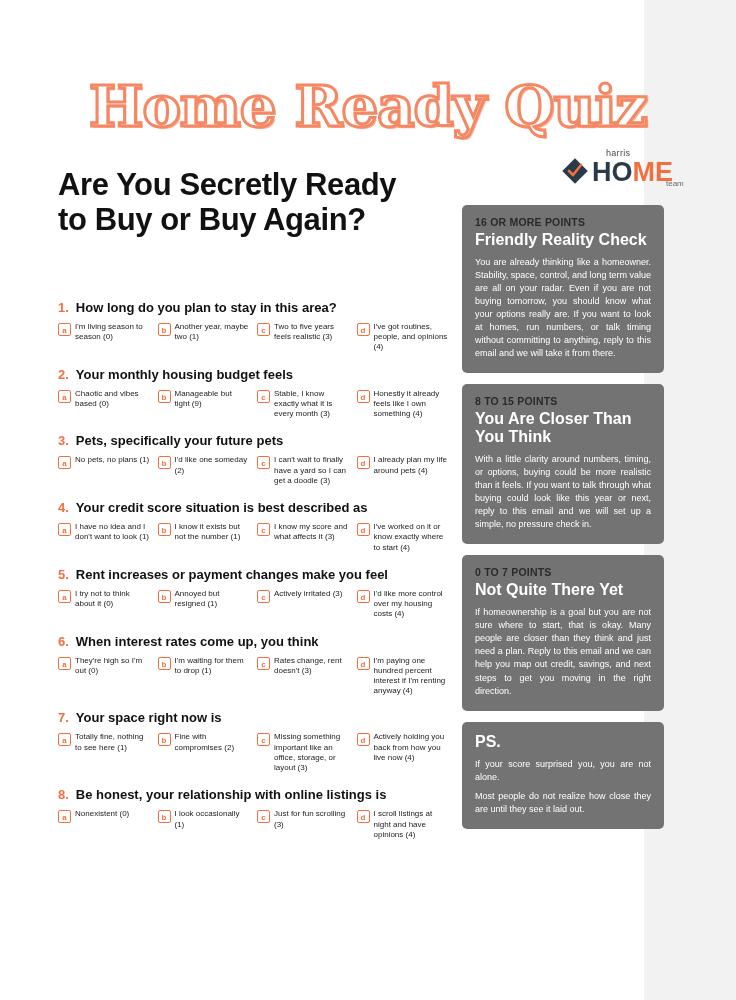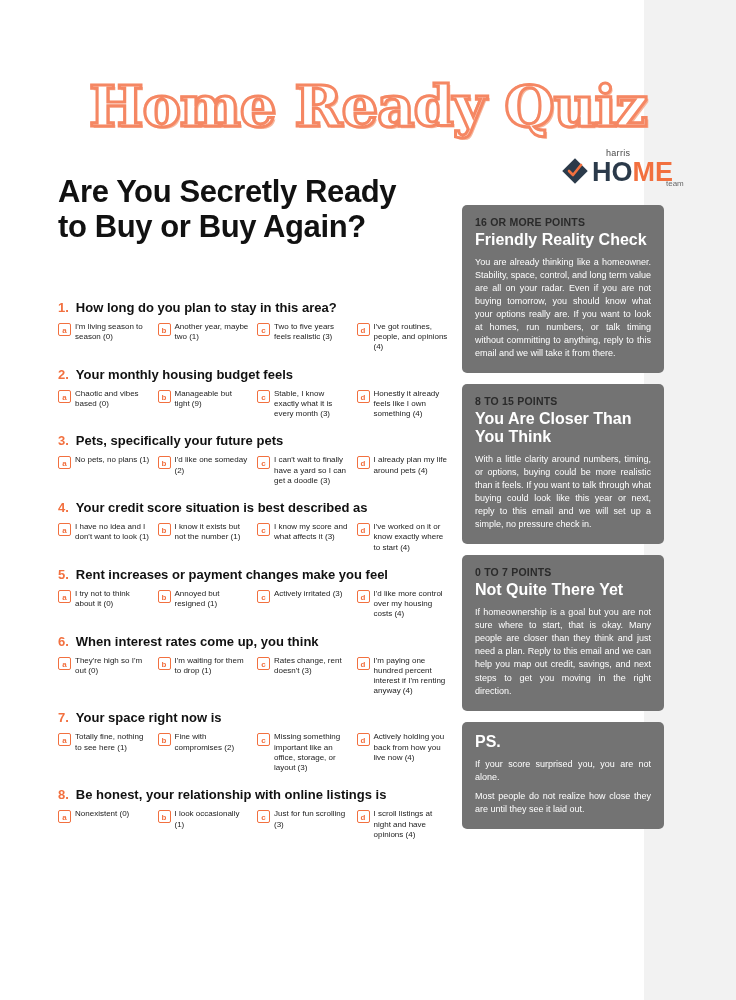--- a/index.html
+++ b/index.html
@@ -99,21 +99,21 @@
     position: absolute;
     top: 31px;
     left: 106px;
     font-size: 8px;
     color: #6a6a6a;
   }
 
   
   .headline {
     position: absolute;
-    top: 175px;
+    top: 168px;
     left: 58px;
     width: 370px;
     font-size: 31px;
     font-weight: bold;
     line-height: 1.12;
     color: #111111;
     letter-spacing: -0.4px;
   }
 
   

